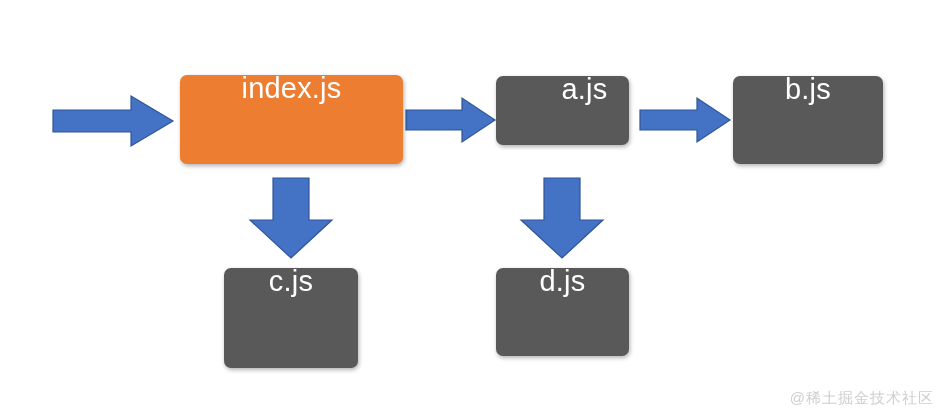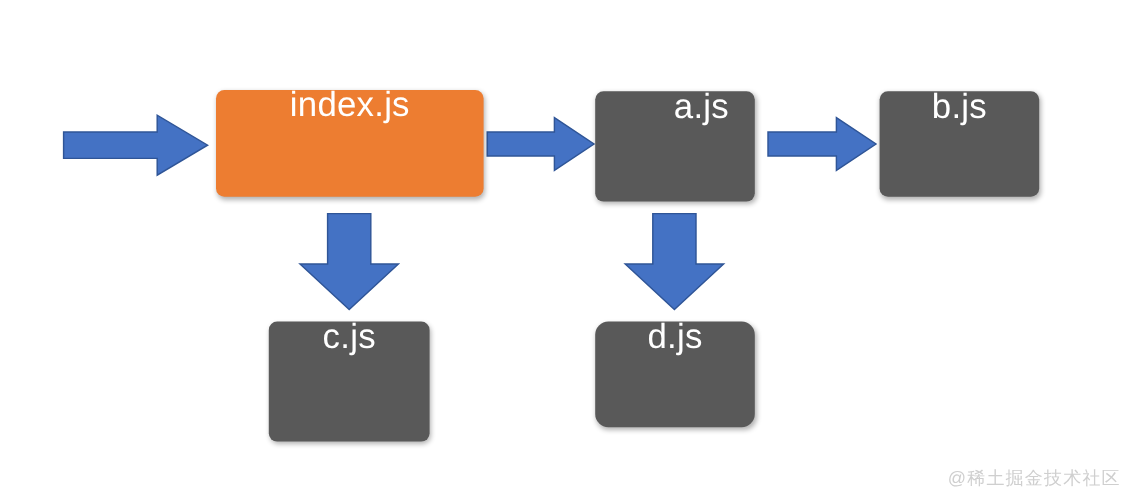--- a/index.html
+++ b/index.html
@@ -91,31 +91,31 @@
   <div class="arrow" style="left:521px; top:178px; width:82px; height:80px;">
     <svg width="82" height="80" viewBox="0 0 82 80" aria-hidden="true">
       <polygon points="23,0 59,0 59,42 82,42 41,80 0,42 23,42" fill="#4472C4" stroke="#2F5597" stroke-width="1.2"></polygon>
     </svg>
   </div>
 
   <div class="node node-entry" style="left:180px; top:75px; width:223px; height:89px;">
     <span class="node-label">index.js</span>
   </div>
 
-  <div class="node node-module" style="left:496px; top:76px; width:133px; height:92px;padding-left:44px;">
+  <div class="node node-module" style="left:496px; top:76px; width:133px; height:69px;padding-left:44px;">
     <span class="node-label">a.js</span>
   </div>
 
-  <div class="node node-module" style="left:733px; top:76px; width:133px; height:88px;">
+  <div class="node node-module" style="left:733px; top:76px; width:150px; height:88px;">
     <span class="node-label">b.js</span>
   </div>
 
   <div class="node node-module" style="left:224px; top:268px; width:134px; height:100px;">
     <span class="node-label">c.js</span>
   </div>
 
-  <div class="node node-module" style="left:496px; top:268px; width:133px; height:88px;border-radius:11px;">
+  <div class="node node-module" style="left:496px; top:268px; width:133px; height:88px;">
     <span class="node-label">d.js</span>
   </div>
 
   <div class="watermark">@稀土掘金技术社区</div>
 
 </div>
 
 </body></html>

